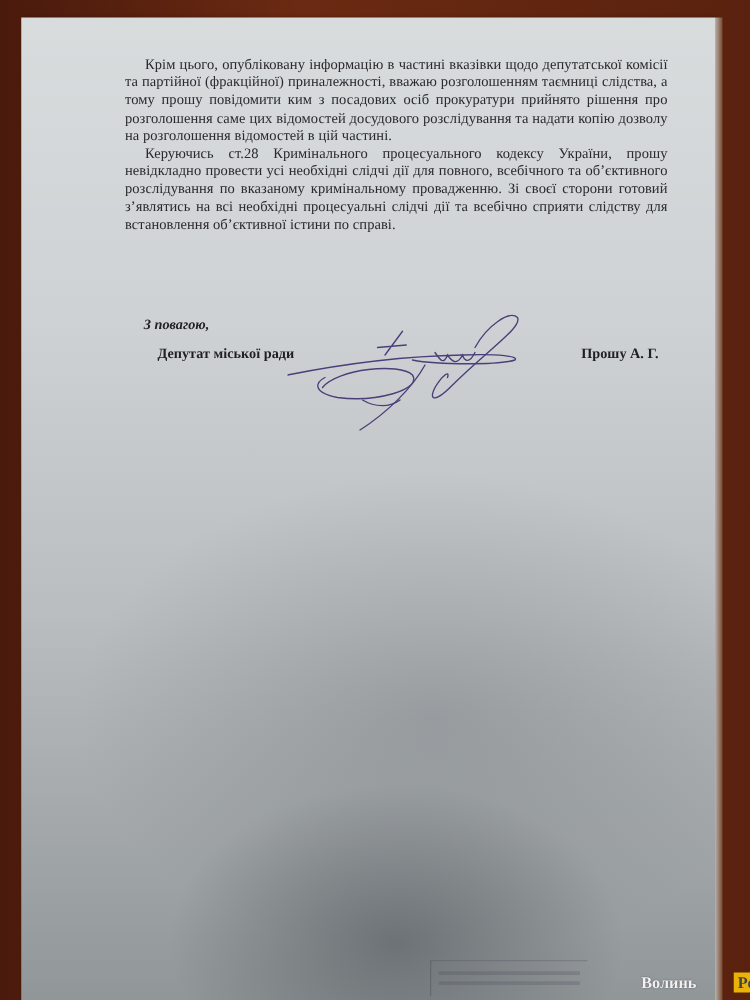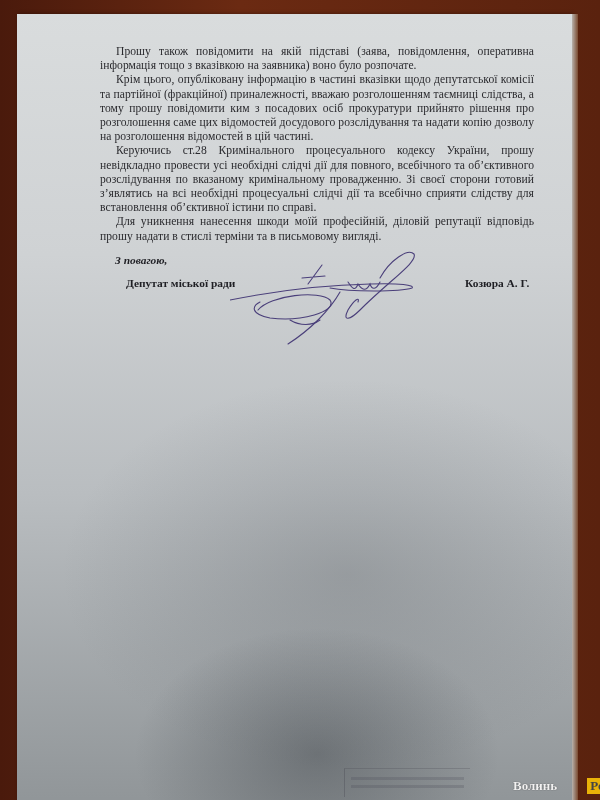--- a/index.html
+++ b/index.html
@@ -42,30 +42,28 @@
   }
   .wm-a { color:#f2f2f2; text-shadow:0 0 1px #333; margin-right:2px; }
   .wm-b { background:#eab308; color:#444; padding:0 3px; border-radius:0 4px 0 0;margin-left:28px; }
 </style>
 </head>
 <body>
 
 <div class="paper"></div>
 
 <div class="text">
-  <p>Прошу також повідомити на якій підставі (заява, повідомлення, оперативна інформація тощо з вказівкою на заявника) воно було розпочате.</p>
   <p>Крім цього, опубліковану інформацію в частині вказівки щодо депутатської комісії та партійної (фракційної) приналежності, вважаю розголошенням таємниці слідства, а тому прошу повідомити ким з посадових осіб прокуратури прийнято рішення про розголошення саме цих відомостей досудового розслідування та надати копію дозволу на розголошення відомостей в цій частині.</p>
   <p>Керуючись ст.28 Кримінального процесуального кодексу України, прошу невідкладно провести усі необхідні слідчі дії для повного, всебічного та об’єктивного розслідування по вказаному кримінальному провадженню. Зі своєї сторони готовий з’являтись на всі необхідні процесуальні слідчі дії та всебічно сприяти слідству для встановлення об’єктивної істини по справі.</p>
-  <p>Для уникнення нанесення шкоди моїй професійній, діловій репутації відповідь прошу надати в стислі терміни та в письмовому вигляді.</p>
 </div>
 
 <div class="sig-block">
   <div class="greeting">З повагою,</div>
   <div class="position">Депутат міської ради</div>
-  <div class="name">Козюра А. Г.</div>
+  <div class="name">Прошу А. Г.</div>
 </div>
 
 <svg class="signature" viewBox="0 0 200 110">
   <g fill="none" stroke="#4a3f7a" stroke-width="1.1" stroke-linecap="round">
     <path d="M0,60 C40,52 90,45 140,44 C170,43 185,45 182,48 C170,52 120,52 100,48"></path>
     <path d="M28,70 C40,55 90,50 100,60 C108,72 70,82 40,78 C20,74 22,66 30,62"></path>
     <path d="M92,25 L78,44 M72,38 L95,36"></path>
     <path d="M118,42 C122,48 125,52 128,44 C132,50 136,52 140,44 C142,50 146,50 150,42"></path>
     <path d="M150,38 C160,20 178,8 184,14 C188,22 160,40 130,70 C120,80 112,82 118,70 C124,60 130,56 128,62"></path>
     <path d="M110,52 C100,70 80,90 58,104"></path>

